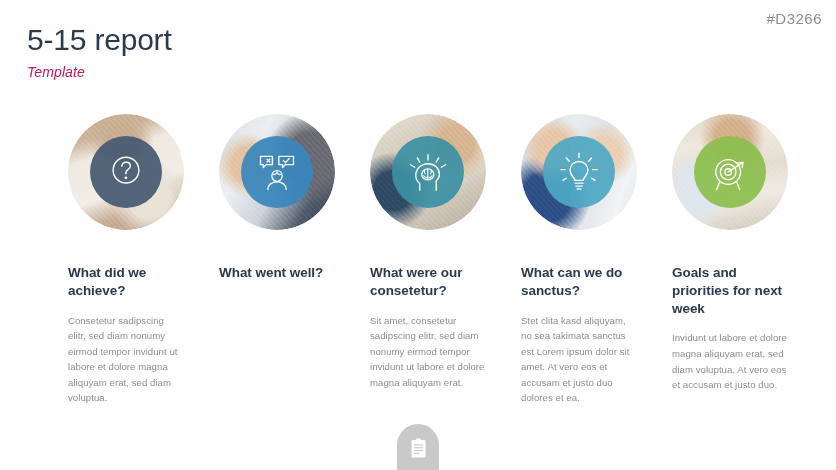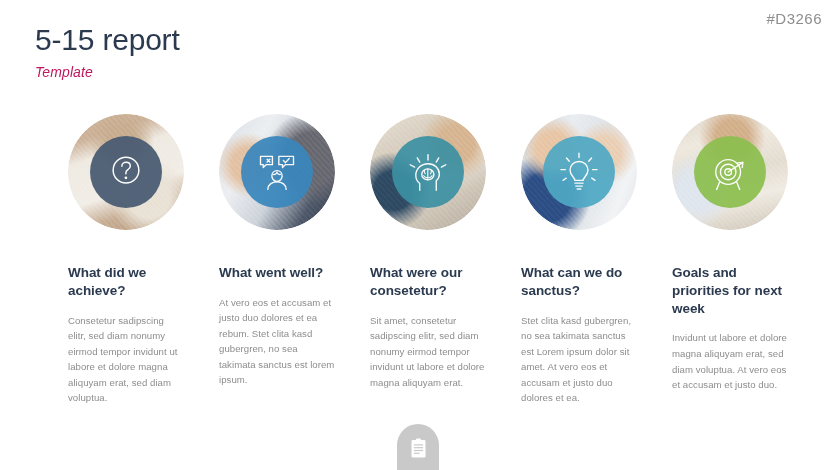--- a/index.html
+++ b/index.html
@@ -23,21 +23,21 @@
     right: 14px;
     font-family: Liberation Sans, sans-serif;
     font-size: 15px;
     letter-spacing: 0.5px;
     color: #8d8d8d;
   }
 
   
   .header {
     position: absolute;
-    left: 35px;
+    left: 27px;
     top: 24px;
   }
   .page-title {
     font-size: 30px;
     font-weight: 400;
     color: #2b3a4f;
     letter-spacing: -0.2px;
     line-height: 1.05;
     margin: 0;
   }
@@ -213,21 +213,20 @@
           <path d="M26 7h16v9h-9l-3 3v-3h-4z" stroke-linejoin="round"></path>
           <path d="M13.2 10l3 3M16.2 10l-3 3" stroke-linecap="round"></path>
           <path d="M31 11.4l2.3 2.4 4-4.6" stroke-linecap="round" stroke-linejoin="round"></path>
           <path d="M24 22.5c-3.3 0-5.6 2.6-5.6 5.8 0 3.3 2.4 6 5.6 6s5.6-2.7 5.6-6c0-3.2-2.3-5.8-5.6-5.8z"></path>
           <path d="M20.2 26.6c1.5.4 3.1-.6 3.8-2 .7 1.4 2.3 2.4 3.8 2" stroke-linecap="round"></path>
           <path d="M14 43c0-5.2 4.5-8.2 10-8.2S34 37.8 34 43" stroke-linecap="round"></path>
         </svg>
       </div>
     </div>
     <h2 class="col-heading">What went well?</h2>
-    <p class="col-body">At vero eos et accusam et justo duo dolores et ea rebum. Stet clita kasd gubergren, no sea takimata sanctus est lorem ipsum.</p>
   </div>
 
   <div class="column">
     <div class="photo-circle">
       <div class="photo-bg photo-p3"></div>
       <div class="photo-grain"></div>
       <div class="icon-bubble" style="background:#3d91a3">
         <svg viewBox="0 0 48 48" fill="none" stroke="#ffffff" stroke-width="1.5">
           <path d="M15 44v-7.5c-2.6-2-4.3-5.3-4.3-9C10.7 20.6 16.7 15 24 15c7 0 12.4 5 12.4 11.4 0 3-1.3 5.3-3.4 7.1v10.5" stroke-linecap="round" stroke-linejoin="round"></path>
           <ellipse cx="23.8" cy="26.6" rx="6.6" ry="6"></ellipse>
@@ -246,21 +245,21 @@
       <div class="photo-grain"></div>
       <div class="icon-bubble" style="background:#4fa8c4">
         <svg viewBox="0 0 48 48" fill="none" stroke="#ffffff" stroke-width="1.5">
           <path d="M24 12.5c-5.6 0-9.8 4.2-9.8 9.3 0 3.3 1.7 5.6 3.4 7.6 1.2 1.4 1.8 2.4 1.9 3.8h9c.1-1.4.7-2.4 1.9-3.8 1.7-2 3.4-4.3 3.4-7.6 0-5.1-4.2-9.3-9.8-9.3z" stroke-linejoin="round"></path>
           <path d="M19.6 36.2h8.8M20.4 39.4h7.2M22 42.5h4" stroke-linecap="round"></path>
           <path d="M24 8.2V3.4M13.4 12.3l-3.1-3.6M34.6 12.3l3.1-3.6M9.2 21.4H4.3M38.8 21.4h4.9M10.1 30.7l-3.6 2.4M37.9 30.7l3.6 2.4" stroke-linecap="round"></path>
         </svg>
       </div>
     </div>
     <h2 class="col-heading">What can we do sanctus?</h2>
-    <p class="col-body">Stet clita kasd gubergren, no sea takimata sanctus est Lorem ipsum dolor sit amet. At vero eos et accusam et justo duo dolores et ea.</p>
+    <p class="col-body">Stet clita kasd aliquyam, no sea takimata sanctus est Lorem ipsum dolor sit amet. At vero eos et accusam et justo duo dolores et ea.</p>
   </div>
 
   <div class="column">
     <div class="photo-circle">
       <div class="photo-bg photo-p5"></div>
       <div class="photo-grain"></div>
       <div class="icon-bubble" style="background:#8cbf4f">
         <svg viewBox="0 0 48 48" fill="none" stroke="#ffffff" stroke-width="1.5">
           <circle cx="22" cy="24" r="13.5"></circle>
           <circle cx="22" cy="24" r="8.5"></circle>

